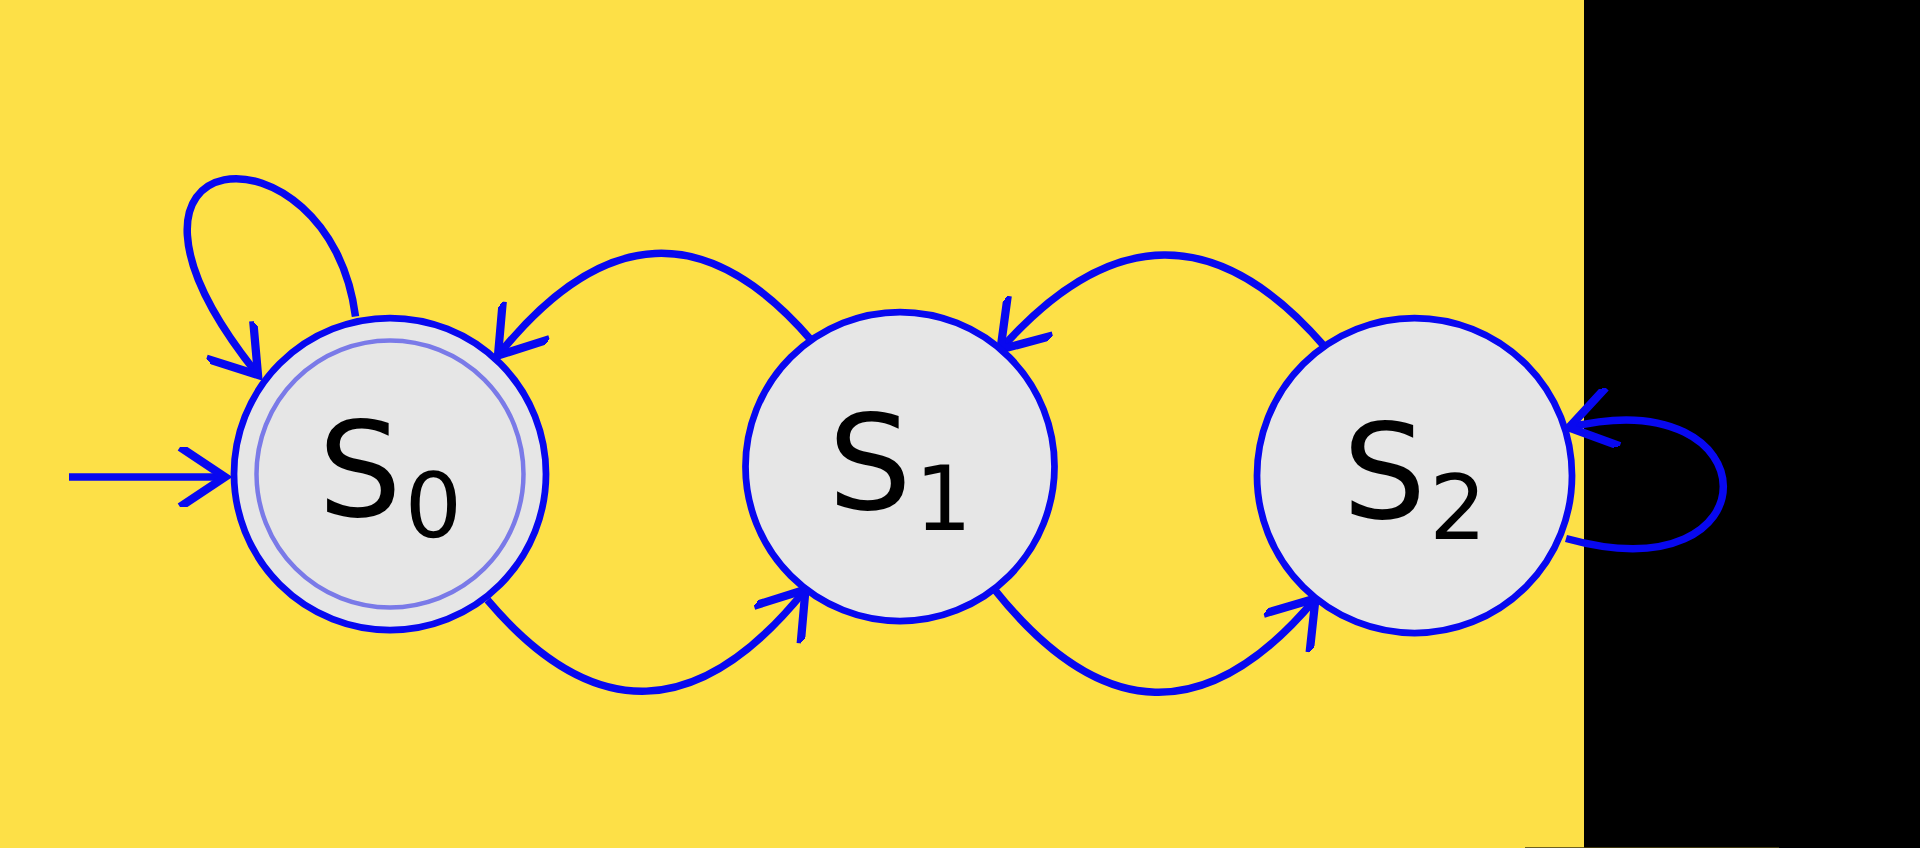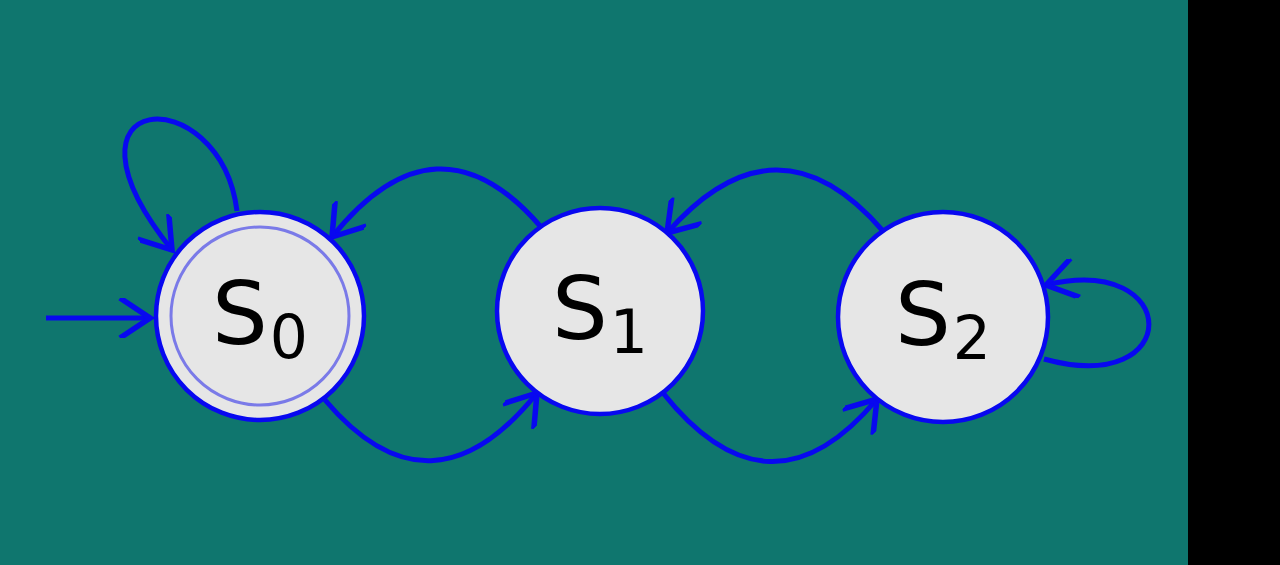--- a/index.html
+++ b/index.html
@@ -6,23 +6,23 @@
     margin: 0;
     padding: 0;
     width: 1280px;
     height: 565px;
     background: #000000;
     overflow: hidden;
     font-family: "DejaVu Sans", sans-serif;
   }
   .stage {
     position: relative;
-    width: 1188px;
+    width: 1056px;
     height: 565px;
-    background: #0f766e;
+    background: #fde047;
   }
   svg { display: block; }
   .edge {
     fill: none;
     stroke-width: 5;
     stroke-linecap: butt;
   }
   .state-outline { stroke-width: 4.5; }
   .accept-ring { fill: none; stroke-width: 3; }
   .state-label {

